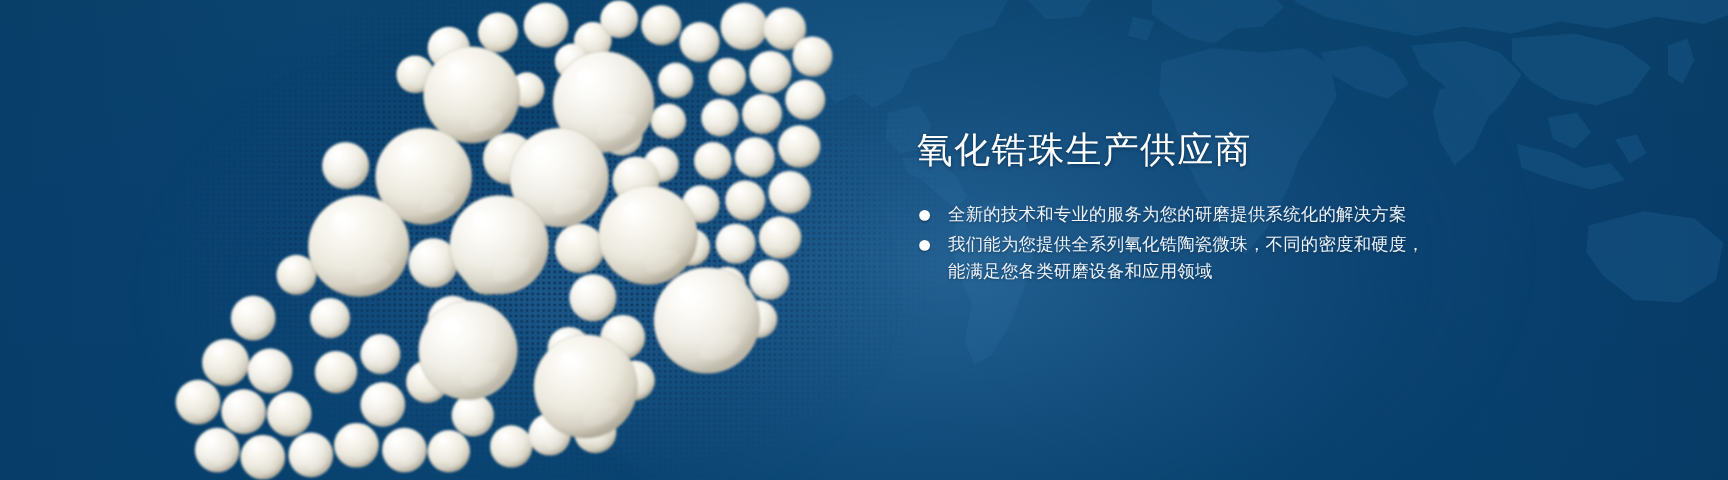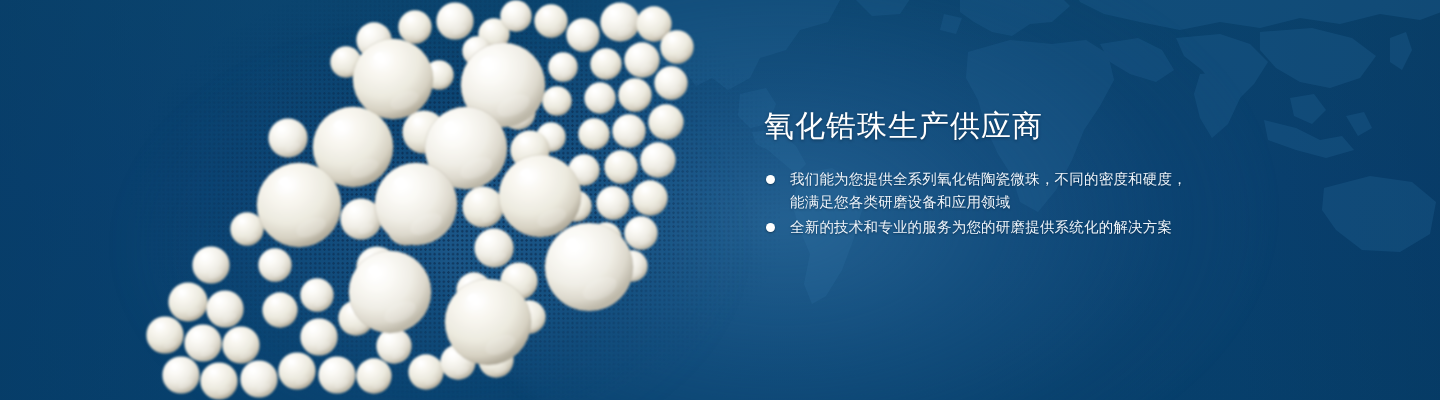--- a/index.html
+++ b/index.html
@@ -319,23 +319,23 @@
       </g>
     </svg>
   </div>
 
   <div class="copy">
     <h1 class="headline">氧化锆珠生产供应商</h1>
 
     <ul class="bullets">
       <li class="bullet">
         <span class="dot"></span>
+        <span>全新的技术和专业的服务为您的研磨提供系统化的解决方案</span>
+      </li>
+      <li class="bullet">
+        <span class="dot"></span>
         <span>我们能为您提供全系列氧化锆陶瓷微珠，不同的密度和硬度，</span>
         <span class="line2">能满足您各类研磨设备和应用领域</span>
       </li>
-      <li class="bullet">
-        <span class="dot"></span>
-        <span>全新的技术和专业的服务为您的研磨提供系统化的解决方案</span>
-      </li>
     </ul>
   </div>
 
 </div>
 
 </body></html>

